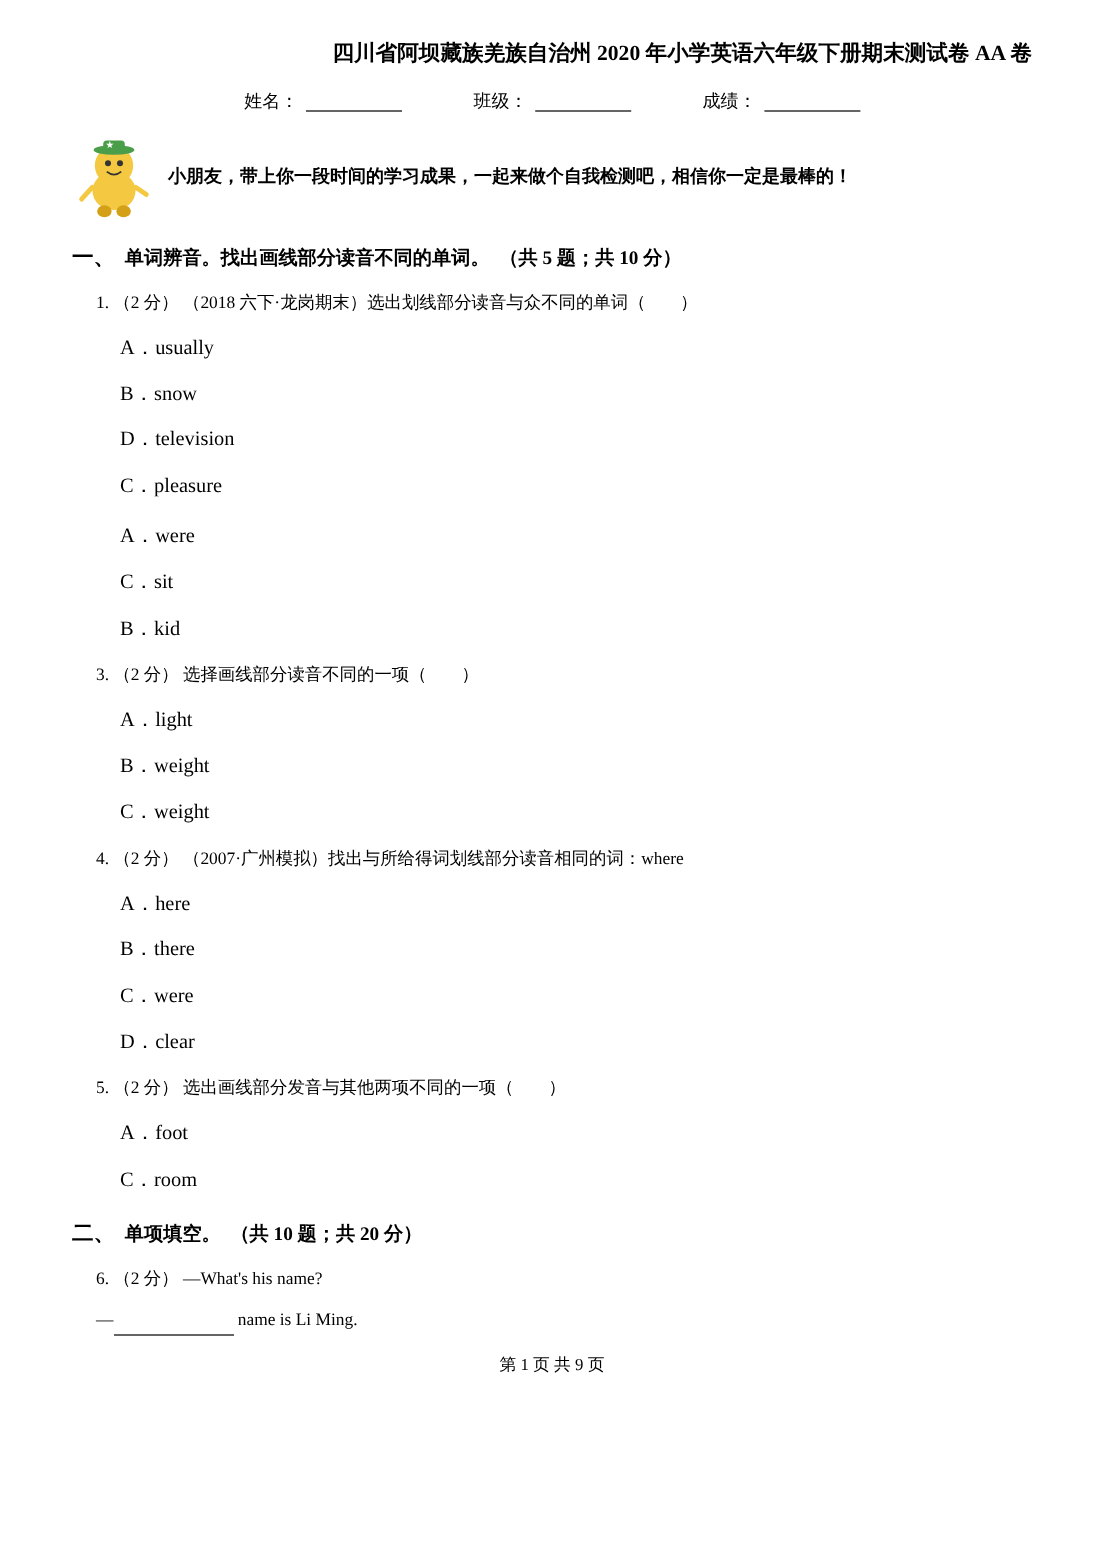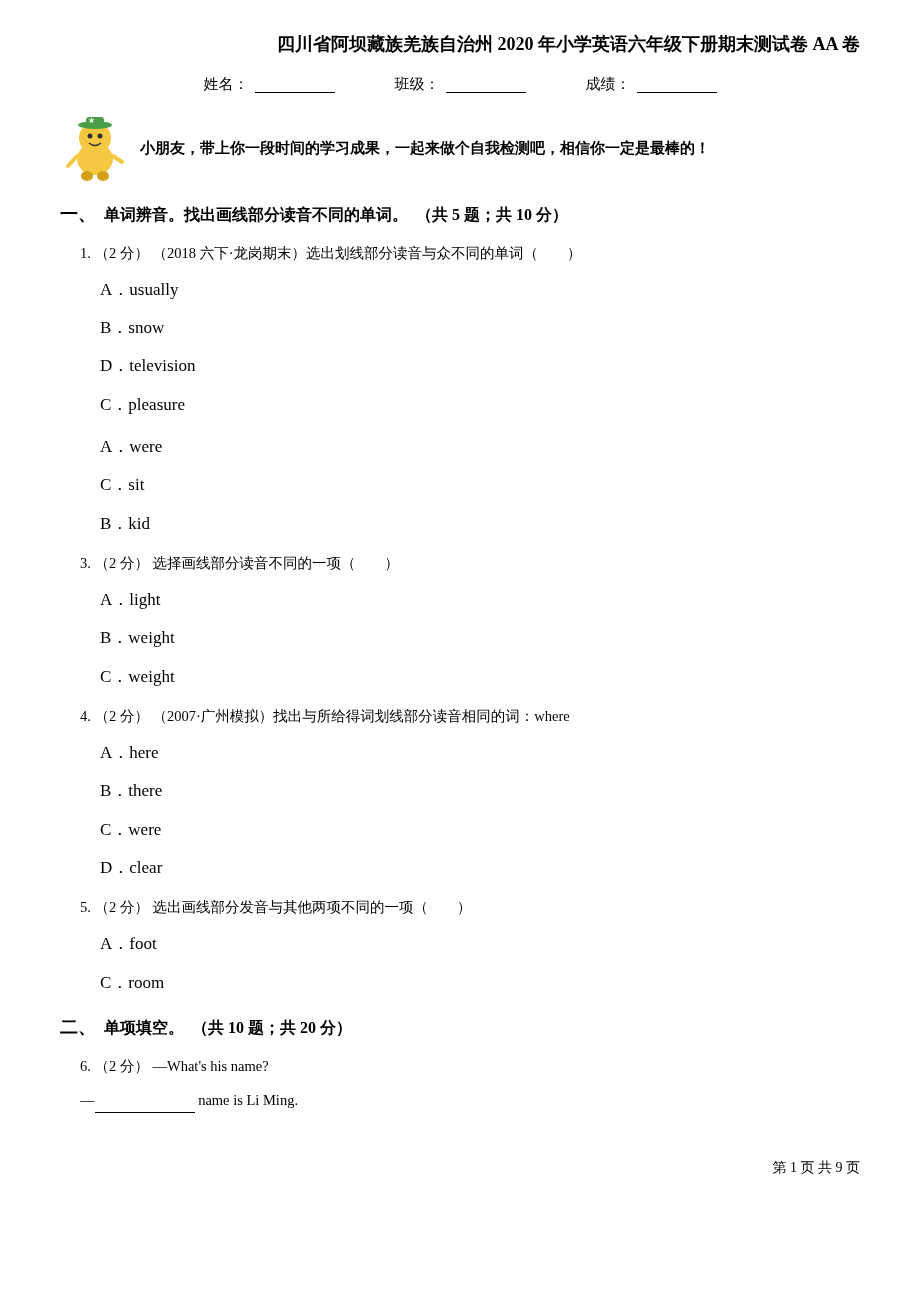--- a/index.html
+++ b/index.html
@@ -84,22 +84,22 @@
       font-size: 17px;
     }
     .blank-line {
       border-bottom: 1px solid #000;
       display: inline-block;
       width: 100px;
       height: 16px;
       vertical-align: bottom;
     }
     .page-footer {
-      text-align: right;
-      margin-top: 46px;
+      text-align: center;
+      margin-top: 16px;
       font-size: 14px;
     }
     .section-divider {
       margin-bottom: 16px;
     }
   </style>
 </head>
 <body>
 
 <div class="page-title">四川省阿坝藏族羌族自治州 2020 年小学英语六年级下册期末测试卷 AA 卷</div>

